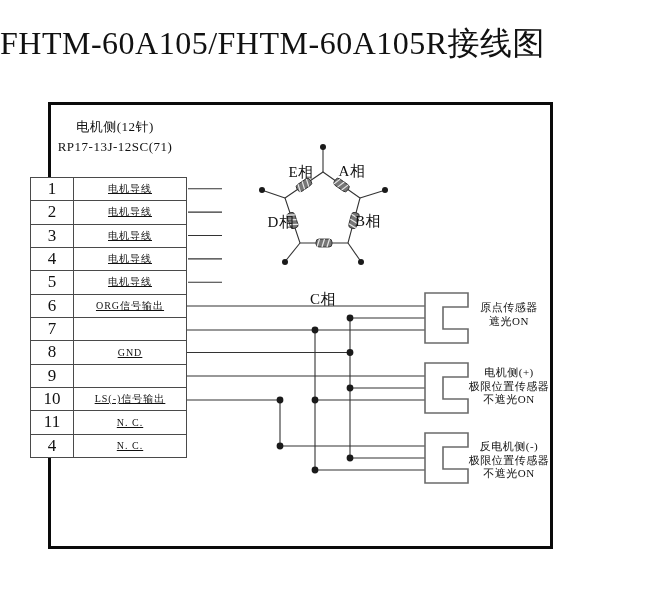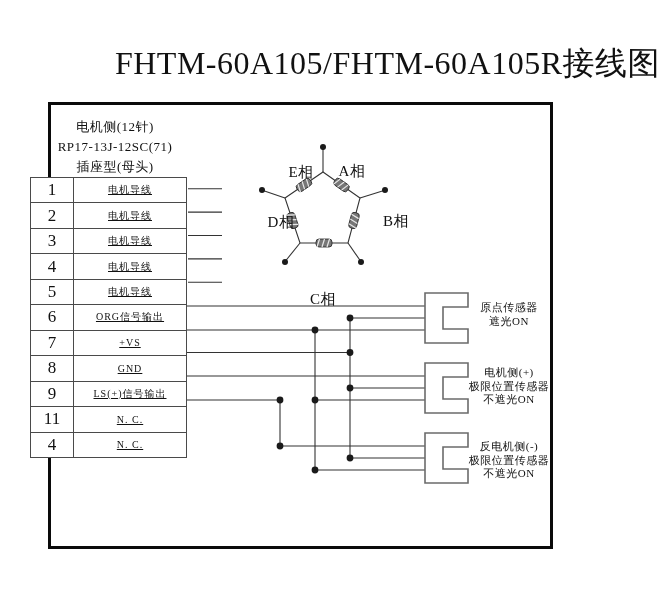--- a/index.html
+++ b/index.html
@@ -2,22 +2,22 @@
 <html><head>
 <meta charset="utf-8">
 <style>
   html,body{margin:0;padding:0;}
   body{
     width:660px;height:589px;position:relative;background:#ffffff;
     font-family:"Liberation Serif","DejaVu Serif",serif;color:#111;
     overflow:hidden;
   }
   .title{
-    position:absolute;top:22px;left:0;width:660px;text-align:right;
-    font-size:32px;white-space:nowrap;letter-spacing:.5px;z-index:4;margin-top:20px;
+    position:absolute;top:22px;left:0;width:660px;text-align:left;
+    font-size:32px;white-space:nowrap;letter-spacing:.5px;z-index:4;
   }
   .main-box{
     position:absolute;left:48px;top:102px;width:505px;height:447px;
     border:3px solid #0a0a0a;box-sizing:border-box;z-index:1;background:#fff;
   }
   .wiring{position:absolute;left:0;top:0;z-index:2;}
   .conn-header{
     position:absolute;left:30px;top:117px;width:170px;text-align:center;
     font-size:13px;line-height:20px;z-index:3;letter-spacing:.5px;
   }
@@ -39,21 +39,21 @@
   .phase-label{
     position:absolute;width:34px;text-align:center;font-size:15px;
     z-index:3;letter-spacing:.5px;
   }
   .sensor-label{
     position:absolute;left:466px;width:86px;text-align:center;
     font-size:11px;line-height:13.5px;z-index:3;letter-spacing:.5px;
   }
   .sl-1{top:301px;} .sl-2{top:366px;} .sl-3{top:440px;}
   .pl-e{left:284px;top:163px;} .pl-a{left:335px;top:162px;}
-  .pl-b{left:351px;top:212px;margin-left:28px;} .pl-d{left:264px;top:213px;}
+  .pl-b{left:351px;top:212px;} .pl-d{left:264px;top:213px;}
   .pl-c{left:306px;top:244px;margin-top:46px;}
 </style>
 </head>
 <body>
 
 <div class="title">FHTM-60A105/FHTM-60A105R接线图</div>
 
 <div class="main-box"></div>
 
 <svg class="wiring" width="660" height="589" viewBox="0 0 660 589">
@@ -135,21 +135,20 @@
   <g fill="#ffffff" stroke="#6b6b6b" stroke-width="1.6" stroke-linejoin="miter">
     <path d="M425,293 H468 V307 H443 V329 H468 V343 H425 Z"></path>
     <path d="M425,363 H468 V377 H443 V399 H468 V413 H425 Z"></path>
     <path d="M425,433 H468 V447 H443 V469 H468 V483 H425 Z"></path>
   </g>
 </svg>
 
 <div class="conn-header">
   <div>电机侧(12针)</div>
   <div>RP17-13J-12SC(71)</div>
-  <div>插座型(母头)</div>
 </div>
 
 <div class="pin-table">
   <div class="pin-row">
     <div class="pin-num">1</div>
     <div class="pin-label">电机导线</div>
   </div>
   <div class="pin-row">
     <div class="pin-num">2</div>
     <div class="pin-label">电机导线</div>
@@ -165,29 +164,31 @@
   <div class="pin-row">
     <div class="pin-num">5</div>
     <div class="pin-label">电机导线</div>
   </div>
   <div class="pin-row">
     <div class="pin-num">6</div>
     <div class="pin-label">ORG信号输出</div>
   </div>
   <div class="pin-row">
     <div class="pin-num">7</div>
-    <div class="pin-label">+VS</div>
   </div>
   <div class="pin-row">
     <div class="pin-num">8</div>
     <div class="pin-label">GND</div>
   </div>
   <div class="pin-row">
     <div class="pin-num">9</div>
-    <div class="pin-label">LS(+)信号输出</div>
+  </div>
+  <div class="pin-row">
+    <div class="pin-num">10</div>
+    <div class="pin-label">LS(-)信号输出</div>
   </div>
   <div class="pin-row">
     <div class="pin-num">11</div>
     <div class="pin-label">N. C.</div>
   </div>
   <div class="pin-row">
     <div class="pin-num">4</div>
     <div class="pin-label">N. C.</div>
   </div>
 </div>

